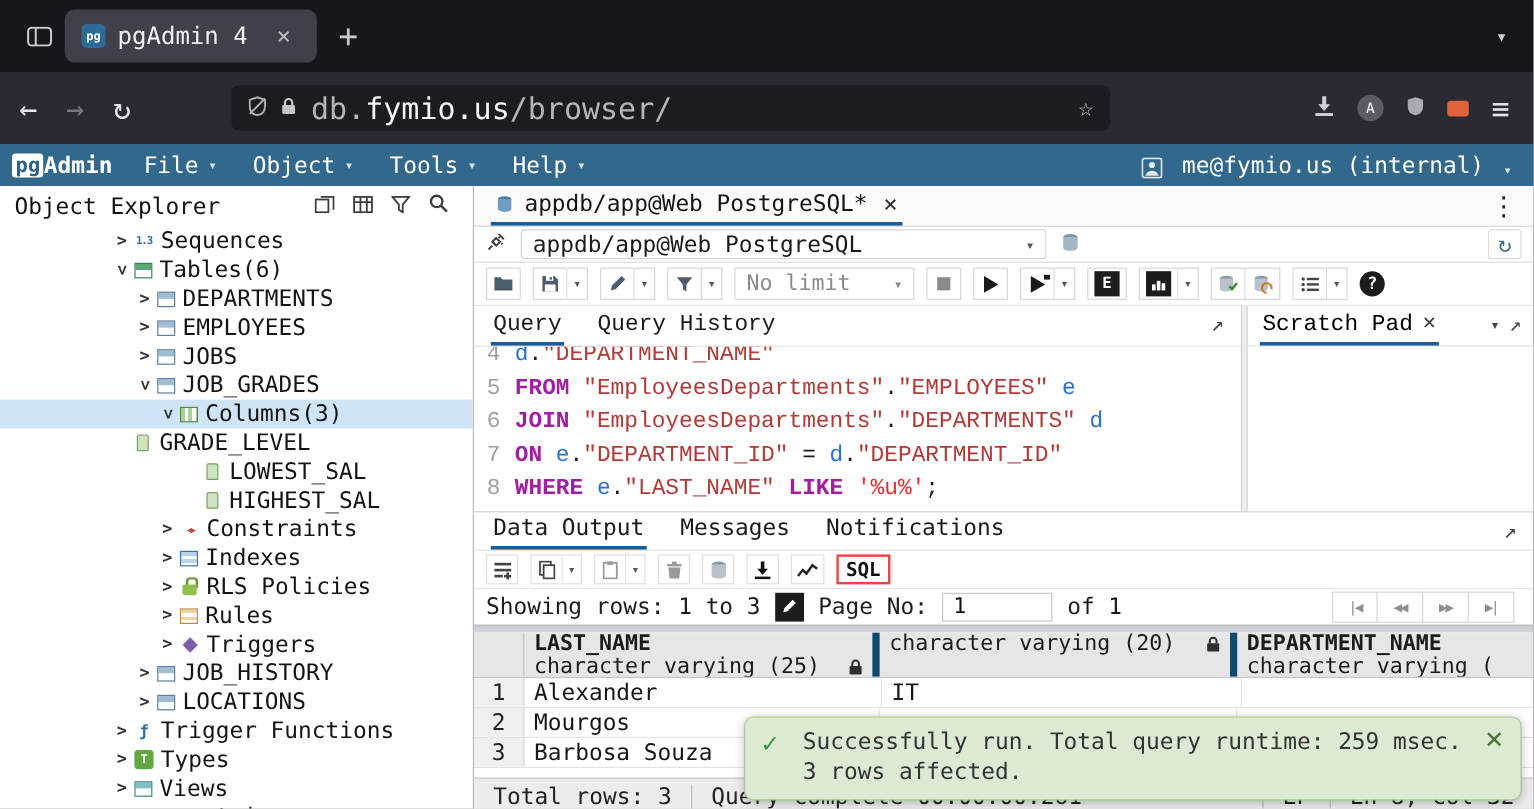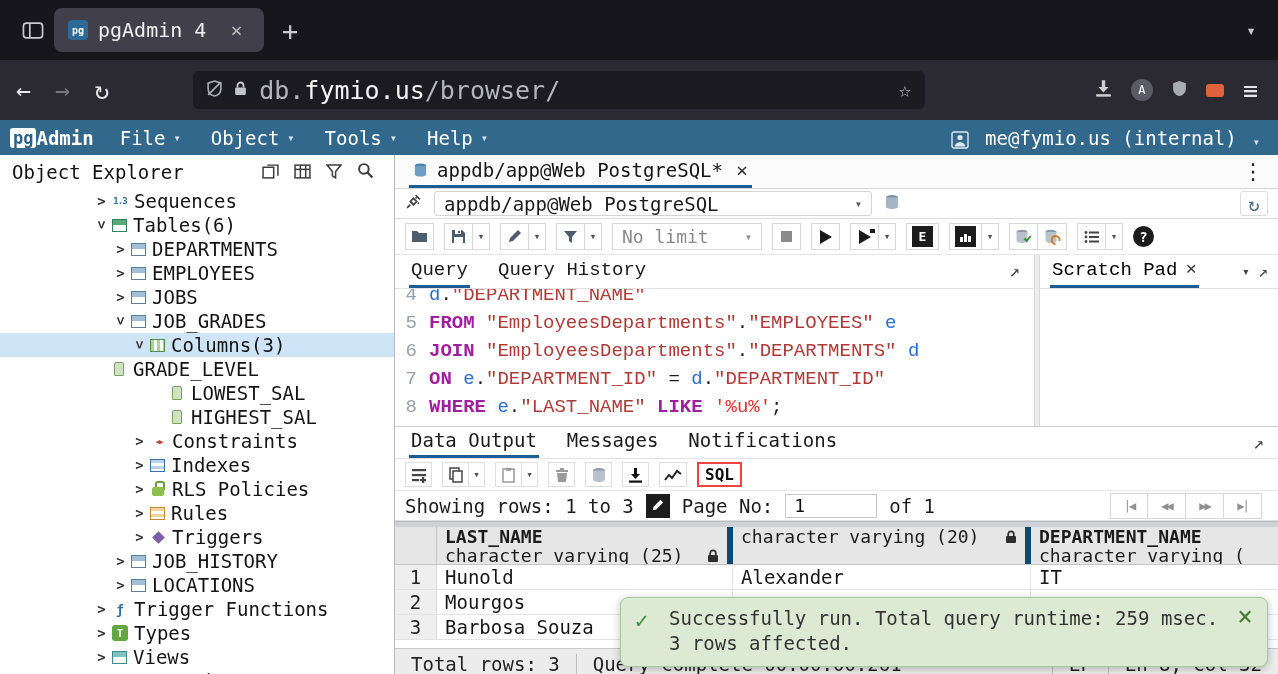--- a/index.html
+++ b/index.html
@@ -668,21 +668,20 @@
           <div class="gcell" style="width: 300px;">
             <div class="gname">DEPARTMENT_NAME</div>
             <div class="gtype">
               <span>character varying (</span>
             </div>
           </div>
         </div>
       <div class="gbody">
           <div class="grow">
             <div class="gnumc">1</div>
-            <div class="gdc" style="width: 296px;">Hunold</div>
             <div class="gdc" style="width: 298px;">Alexander</div>
             <div class="gdc" style="width: 300px;">IT</div>
           </div>
           <div class="grow">
             <div class="gnumc">2</div>
             <div class="gdc" style="width: 296px;">Mourgos</div>
             <div class="gdc" style="width: 298px;"></div>
             <div class="gdc" style="width: 300px;"></div>
           </div>
           <div class="grow">

